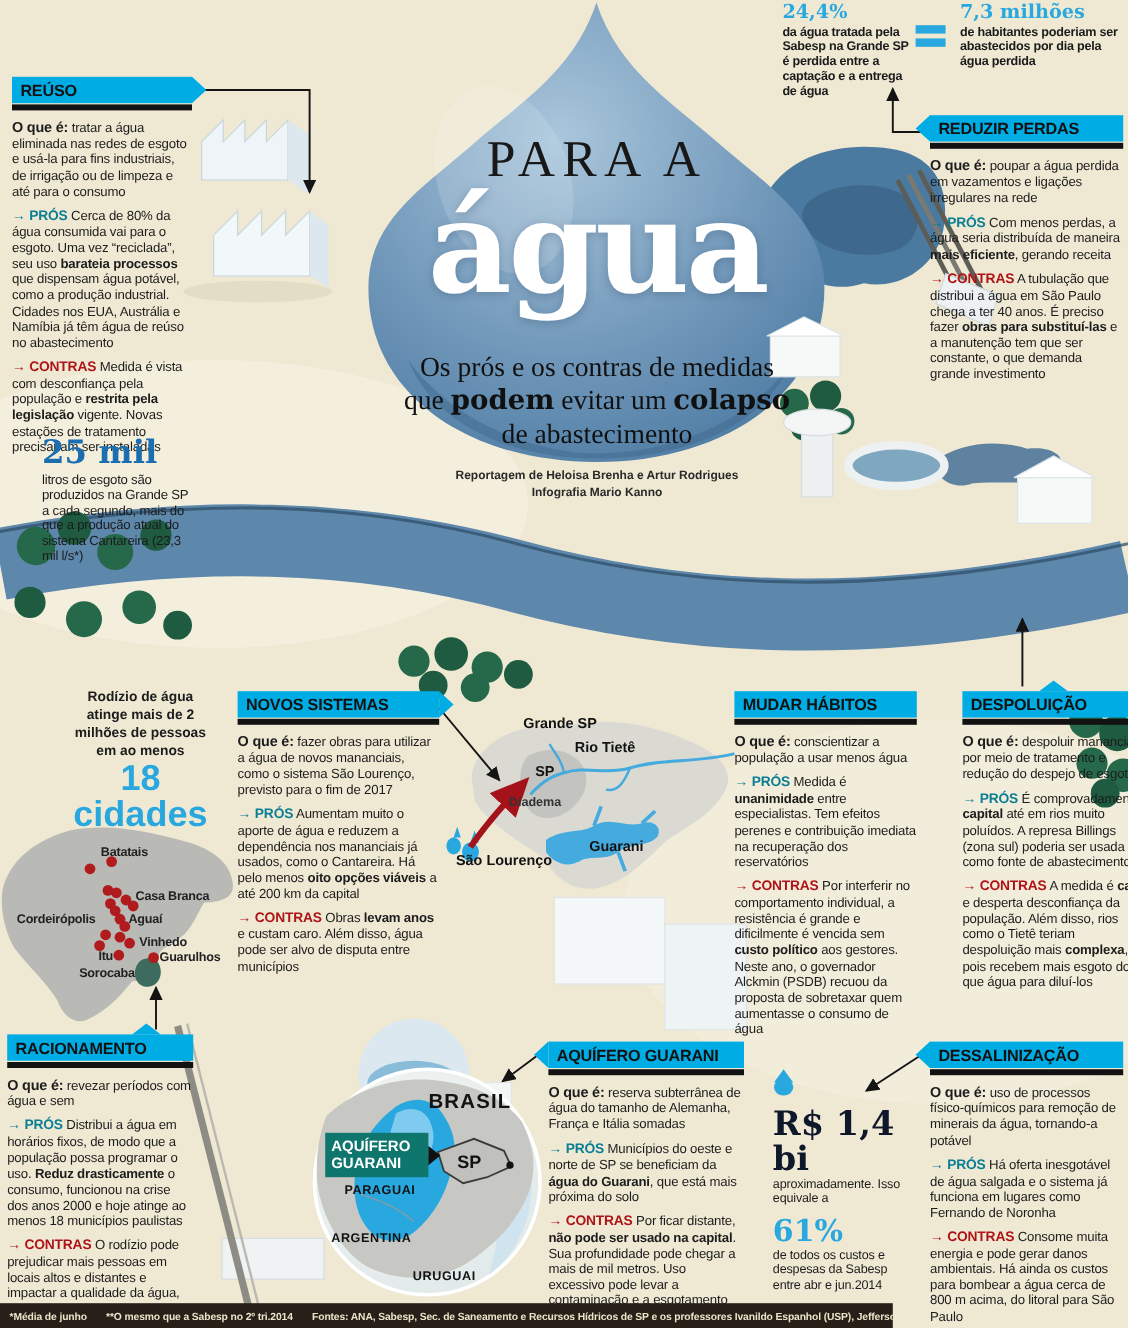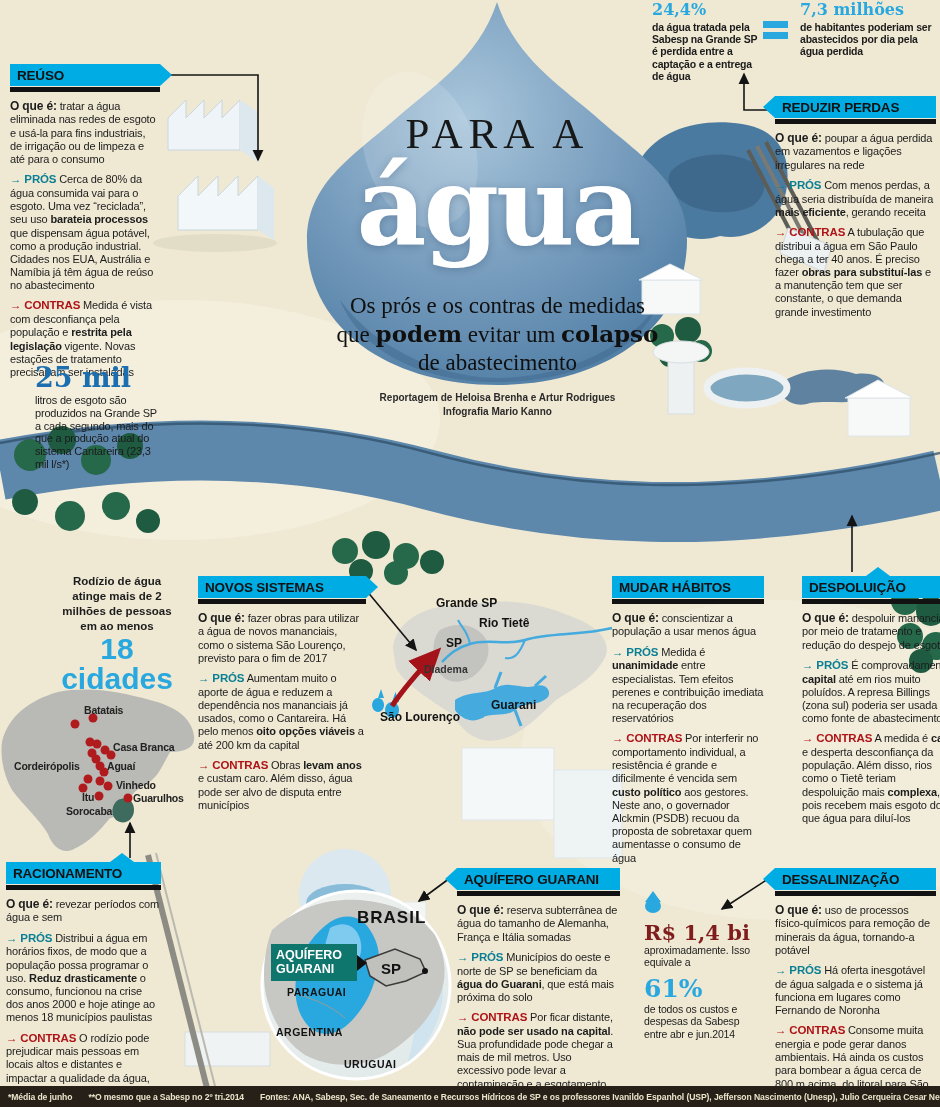--- a/index.html
+++ b/index.html
@@ -49,42 +49,42 @@
   .equals{left:763px;top:21px;width:25px;}
   .equals i{display:block;height:7px;background:#29a8e0;margin-bottom:4px;}
   .s25{left:35px;top:364px;width:130px;}
   .s25 .bigserif{font-size:27px;color:#1b6fb0;}
   .s25 .sdesc{font-weight:normal;font-size:11px;}
   .rodizio{left:57px;top:574px;width:120px;text-align:center;}
   .rd{font-size:11.5px;font-weight:bold;line-height:1.3;}
   .rn,.rw{font-weight:bold;color:#29a8e0;font-size:30px;line-height:1.02;}
   .cost{left:644px;top:920px;width:118px;}
   .cost p{margin:0;font-size:10.5px;line-height:1.18;letter-spacing:-0.15px;}
-  .cv{font-family:"DejaVu Serif",serif;font-weight:bold;font-size:21px;color:#7f1d1d;line-height:1.05;margin:2px 0 0;}
+  .cv{font-family:"DejaVu Serif",serif;font-weight:bold;font-size:28px;color:#0f172a;line-height:1.05;margin:2px 0 0;}
   .cp{font-family:"DejaVu Serif",serif;font-weight:bold;font-size:25px;color:#29a8e0;line-height:1.05;margin:7px 0 1px;}
   .dropico{position:absolute;left:645px;top:899px;width:16px;height:14px;background:#29a8e0;
       border-radius:50%;z-index:4;}
   .dropico::before{content:'';position:absolute;top:-8px;left:0;
       border-left:8px solid transparent;border-right:8px solid transparent;
       border-bottom:11px solid #29a8e0;}
 
   
   .mlbl{position:absolute;z-index:4;font-weight:bold;font-size:12px;color:#121212;white-space:nowrap;}
   .mthin{font-weight:bold;font-size:10.5px;color:#333;}
   .city{position:absolute;z-index:4;font-weight:bold;font-size:10.5px;color:#222;letter-spacing:-0.2px;white-space:nowrap;}
   .gbox{position:absolute;left:271px;top:944px;width:76px;background:#0f766e;color:#fff;
       font-weight:bold;font-size:12.5px;line-height:1.15;padding:4px 5px;z-index:4;}
   .gbox::after{content:'';position:absolute;right:-10px;top:11px;
       border-top:8px solid transparent;border-bottom:8px solid transparent;border-left:10px solid #101010;}
   .gBR{left:357px;top:908px;font-size:17px;letter-spacing:1px;}
   .gSP{left:381px;top:960px;font-size:15px;}
   .gc{font-size:10.5px;letter-spacing:.5px;}
 
   
-  .footer{position:absolute;left:0;top:1086px;width:940px;height:21px;background:#262019;
+  .footer{position:absolute;left:0;top:1086px;width:744px;height:21px;background:#262019;
       color:#ece4c9;display:flex;align-items:center;gap:16px;padding:0 8px;box-sizing:border-box;
       font-size:8.6px;font-weight:bold;white-space:nowrap;overflow:hidden;z-index:6;letter-spacing:-0.1px;}
 </style>
 </head>
 <body>
 
 <div id="stage">
 
   <svg class="bg" width="940" height="1107" viewBox="0 0 940 1107">
     <defs>

